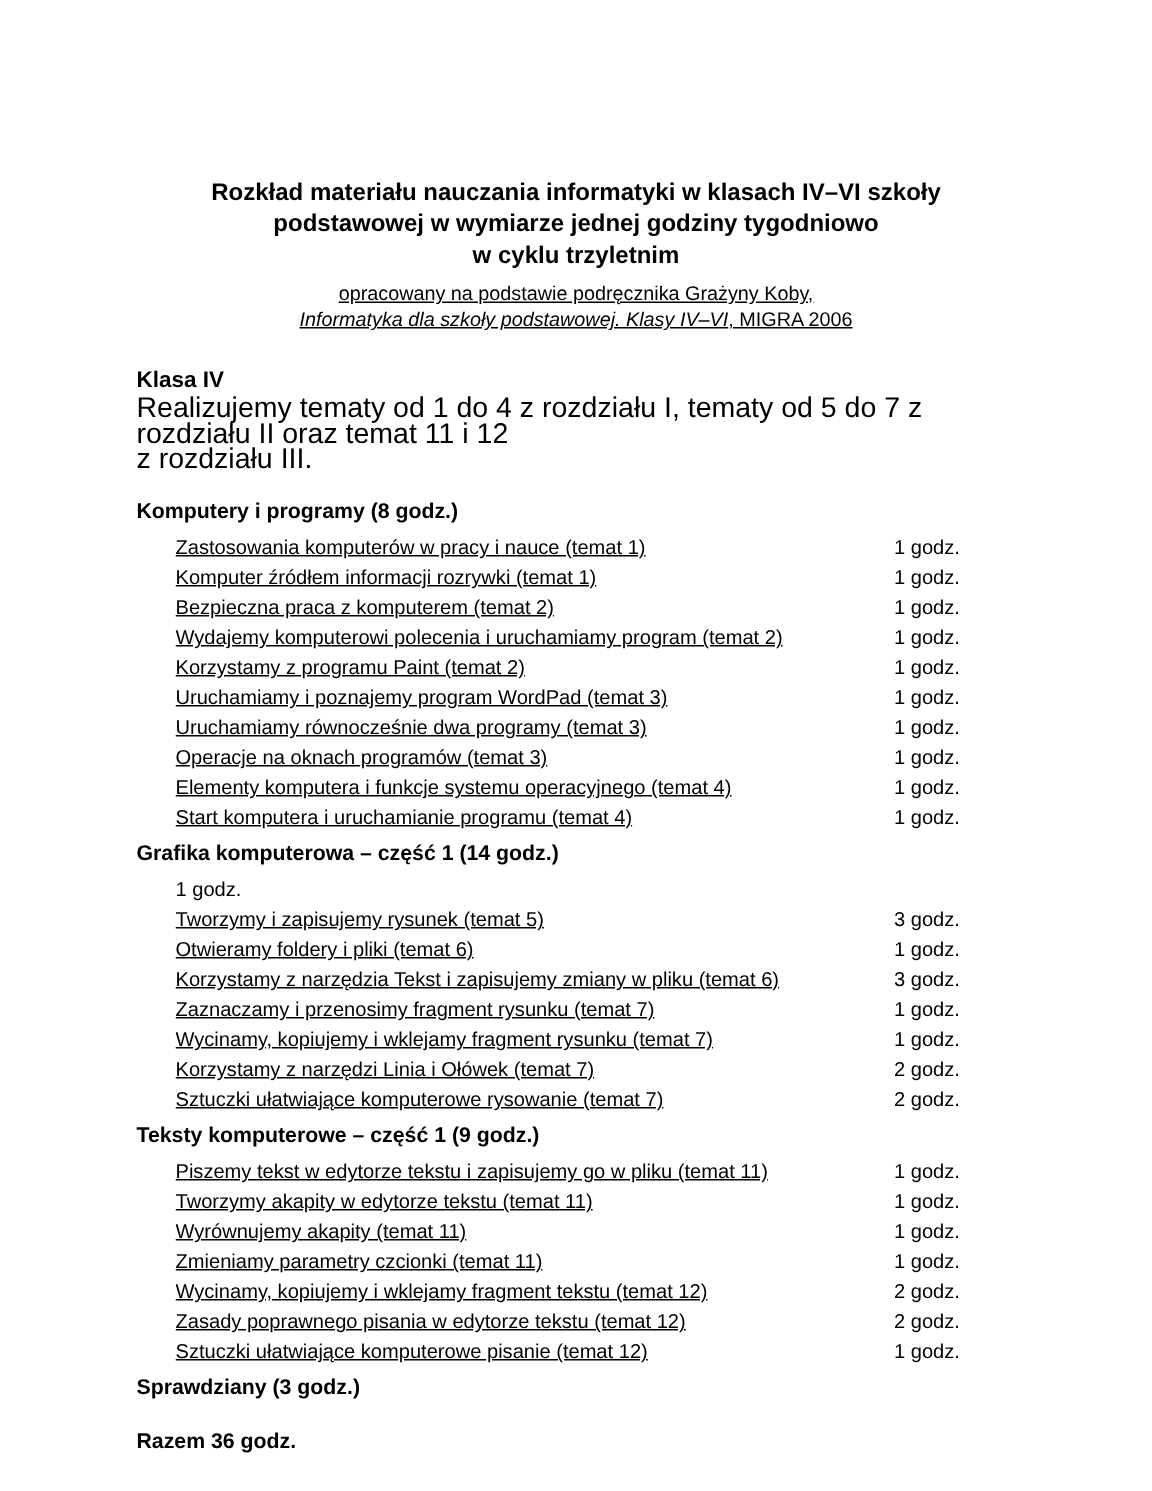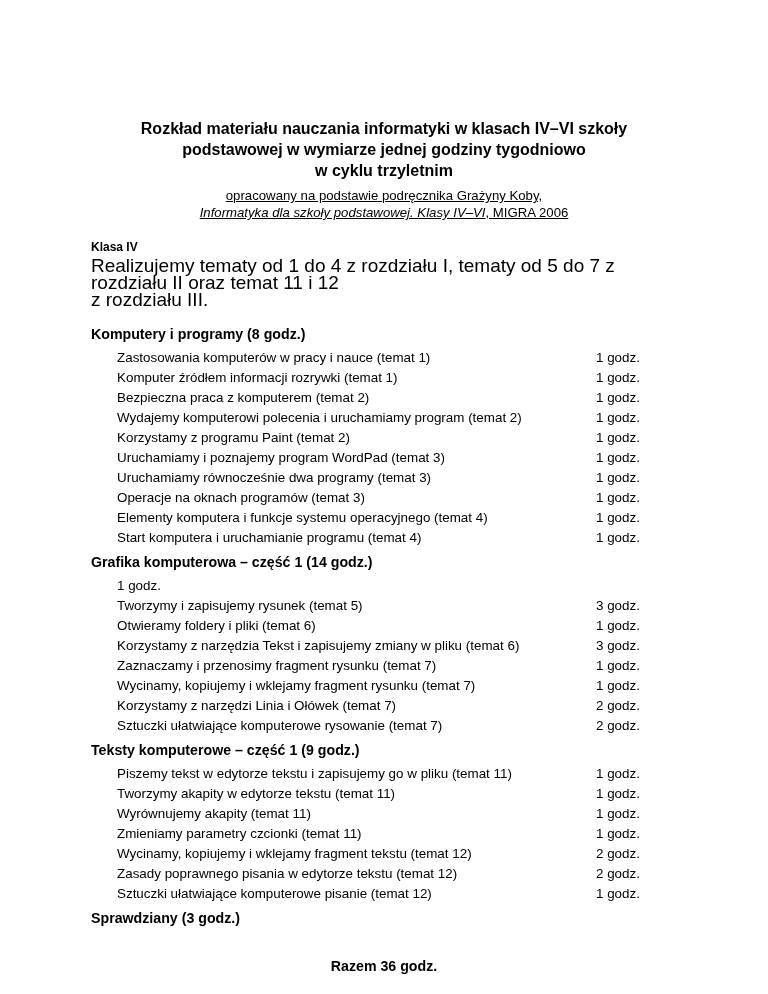--- a/index.html
+++ b/index.html
@@ -28,22 +28,22 @@
   }
   .doc-subtitle {
     margin-top: 6px;
     font-size: 13.2px;
     line-height: 17px;
     text-align: center;
     text-decoration: underline;
   }
   .italic { font-style: italic; }
   .class-heading {
-    margin: 16px 0 0 0;
-    font-size: 12px;
+    margin: 23px 0 0 0;
+    font-size: 15px;
     font-weight: bold;
     line-height: 20px;
   }
   .intro {
     font-size: 19px;
     line-height: 17px;
   }
   .sections {
     margin-top: 16px;
   }
@@ -58,30 +58,31 @@
     height: 20px;
     line-height: 20px;
     font-size: 13.4px;
     padding-left: 26px;
     white-space: nowrap;
   }
   .row .topic {
     flex: none;
     width: 479px;
     overflow: hidden;
+    text-decoration: underline;
   }
   .row .hours {
     flex: none;
   }
   .total-line {
-    margin-top: 28px;
+    margin-top: 16px;
     font-size: 14.2px;
     font-weight: bold;
     line-height: 20px;
-    text-align: center;
+    text-align: left;
   }
 </style>
 </head>
 <body>
 
 <div class="page">
 
   <h1 class="doc-title">
     <div>Rozkład materiału nauczania informatyki w klasach IV–VI szkoły</div>
     <div>podstawowej w wymiarze jednej godziny tygodniowo</div>

